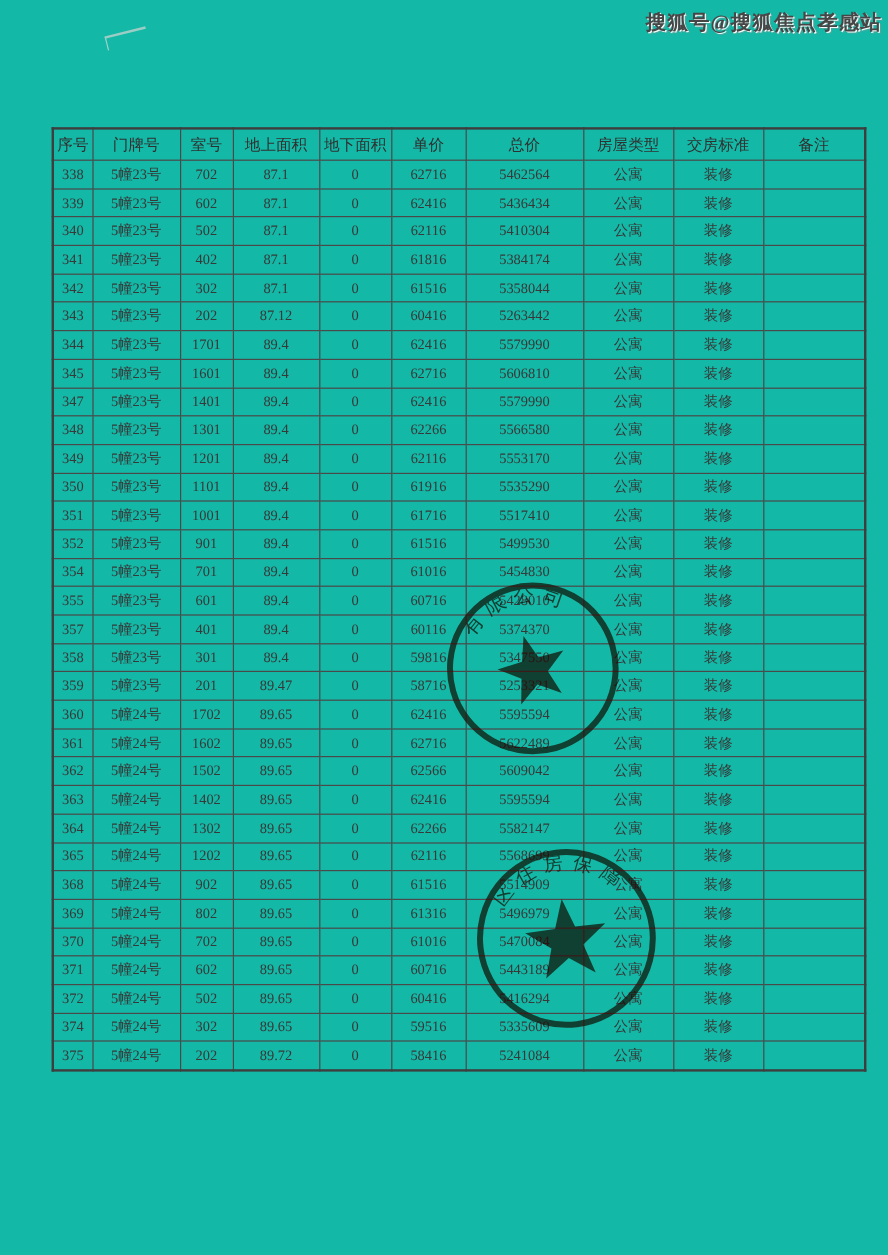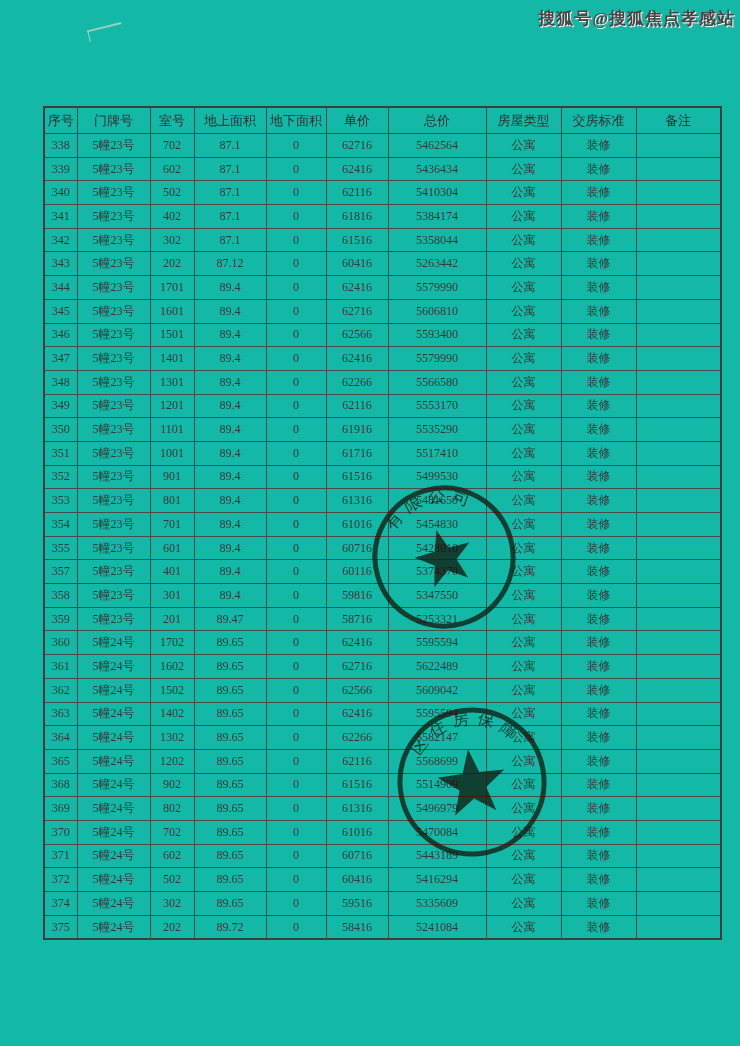--- a/index.html
+++ b/index.html
@@ -148,32 +148,20 @@
           <td>1601</td>
           <td>89.4</td>
           <td>0</td>
           <td>62716</td>
           <td>5606810</td>
           <td>公寓</td>
           <td>装修</td>
           <td></td>
         </tr>
         <tr>
-          <td>346</td>
-          <td>5幢23号</td>
-          <td>1501</td>
-          <td>89.4</td>
-          <td>0</td>
-          <td>62566</td>
-          <td>5593400</td>
-          <td>公寓</td>
-          <td>装修</td>
-          <td></td>
-        </tr>
-        <tr>
           <td>347</td>
           <td>5幢23号</td>
           <td>1401</td>
           <td>89.4</td>
           <td>0</td>
           <td>62416</td>
           <td>5579990</td>
           <td>公寓</td>
           <td>装修</td>
           <td></td>
@@ -227,32 +215,20 @@
           <td></td>
         </tr>
         <tr>
           <td>352</td>
           <td>5幢23号</td>
           <td>901</td>
           <td>89.4</td>
           <td>0</td>
           <td>61516</td>
           <td>5499530</td>
-          <td>公寓</td>
-          <td>装修</td>
-          <td></td>
-        </tr>
-        <tr>
-          <td>353</td>
-          <td>5幢23号</td>
-          <td>801</td>
-          <td>89.4</td>
-          <td>0</td>
-          <td>61316</td>
-          <td>5481650</td>
           <td>公寓</td>
           <td>装修</td>
           <td></td>
         </tr>
         <tr>
           <td>354</td>
           <td>5幢23号</td>
           <td>701</td>
           <td>89.4</td>
           <td>0</td>

